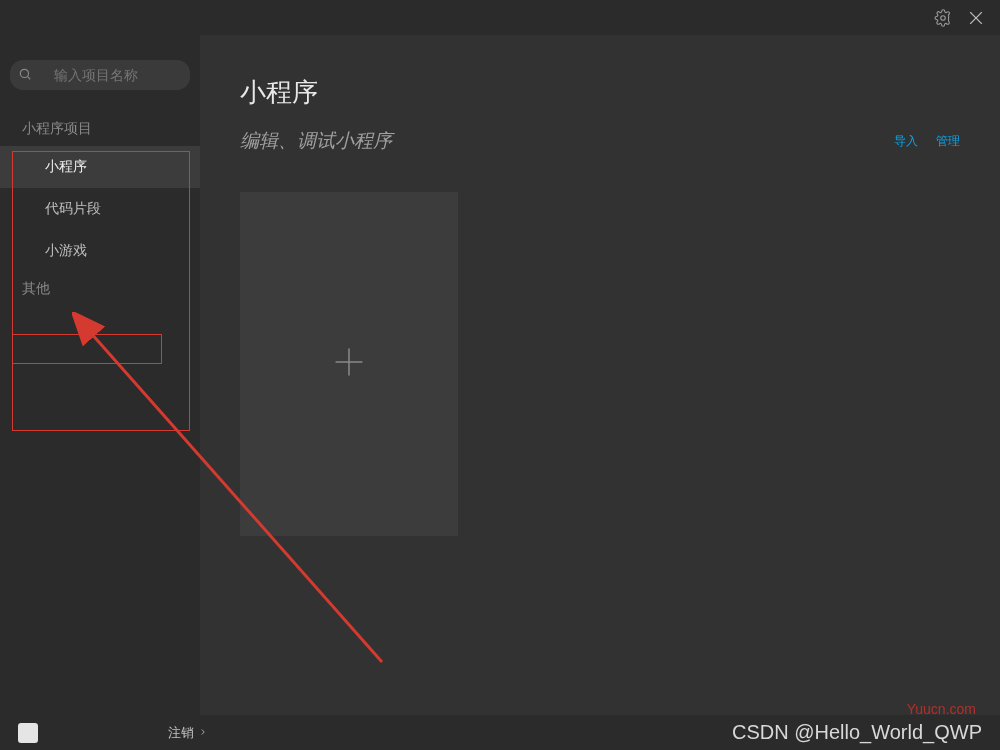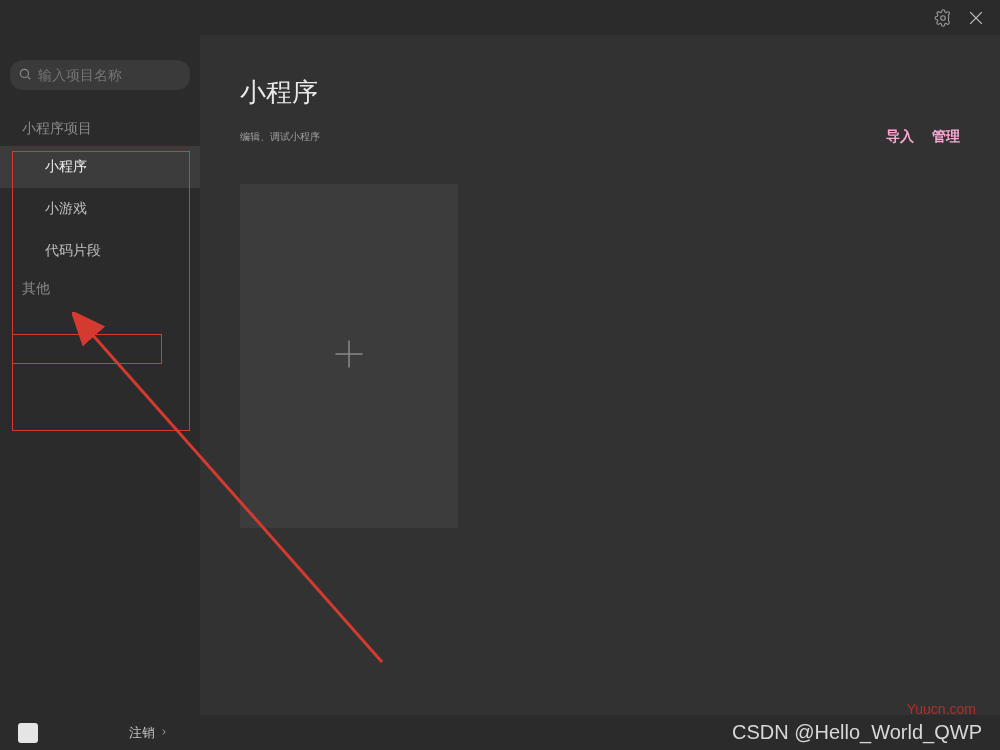--- a/index.html
+++ b/index.html
@@ -39,21 +39,21 @@
     }
     .search {
       height: 30px;
       background: #3a3a3a;
       border-radius: 13px;
       display: flex;
       align-items: center;
       padding: 0 8px;
       color: #8a8a8a;
       font-size: 14px;
-      gap: 6px;
+      gap: 22px;
     }
     .search input {
       border: none;
       background: transparent;
       outline: none;
       color: #d0d0d0;
       width: 100%;
       font-size: 14px;
     }
     .section-header {
@@ -104,32 +104,32 @@
       color: #e8e8e8;
       font-weight: 500;
     }
     .main-sub-row {
       display: flex;
       justify-content: space-between;
       align-items: center;
       margin-top: 18px;
     }
     .main-subtitle {
-      font-size: 10px;
+      font-size: 19px;
       color: #a0a0a0;
+      font-style: italic;
     }
     .links {
       display: flex;
       gap: 18px;
     }
     .link {
-      color: #f9a8d4;
-      font-size: 14px;
-      cursor: pointer;
-      font-weight: bold;
+      color: #0ea5e9;
+      font-size: 12px;
+      cursor: pointer;
     }
     .card {
       width: 218px;
       height: 344px;
       background: #3c3c3c;
       margin-top: 38px;
       display: flex;
       align-items: center;
       justify-content: center;
       cursor: pointer;
@@ -156,21 +156,21 @@
       background: #e5e5e5;
       border-radius: 3px;
     }
     .logout {
       display: flex;
       align-items: center;
       gap: 4px;
       font-size: 13px;
       color: #c0c0c0;
       cursor: pointer;
-      margin-left: 79px;
+      margin-left: 118px;
     }
     .footer-right {
       font-size: 20px;
       color: #d8d8d8;
     }
     .annotation-arrow {
       position: absolute;
       left: 72px;
       top: 312px;
       pointer-events: none;
@@ -212,22 +212,22 @@
             <circle cx="11" cy="11" r="7"></circle>
               <line x1="21" y1="21" x2="16.65" y2="16.65"></line>
           </svg>
         </span>
         <input placeholder="输入项目名称" style="">
       </div>
     </div>
 
     <div class="section-header">小程序项目</div>
     <div class="nav-item active">小程序</div>
+    <div class="nav-item">代码片段</div>
     <div class="nav-item">小游戏</div>
-    <div class="nav-item">代码片段</div>
     <div class="section-header">其他</div>
 
     <div class="highlight-box-1"></div>
     <div class="highlight-box-2"></div>
   </div>
 
   <div class="main">
     <div class="main-header">
       <div class="main-title">小程序</div>
       <div class="main-sub-row">

